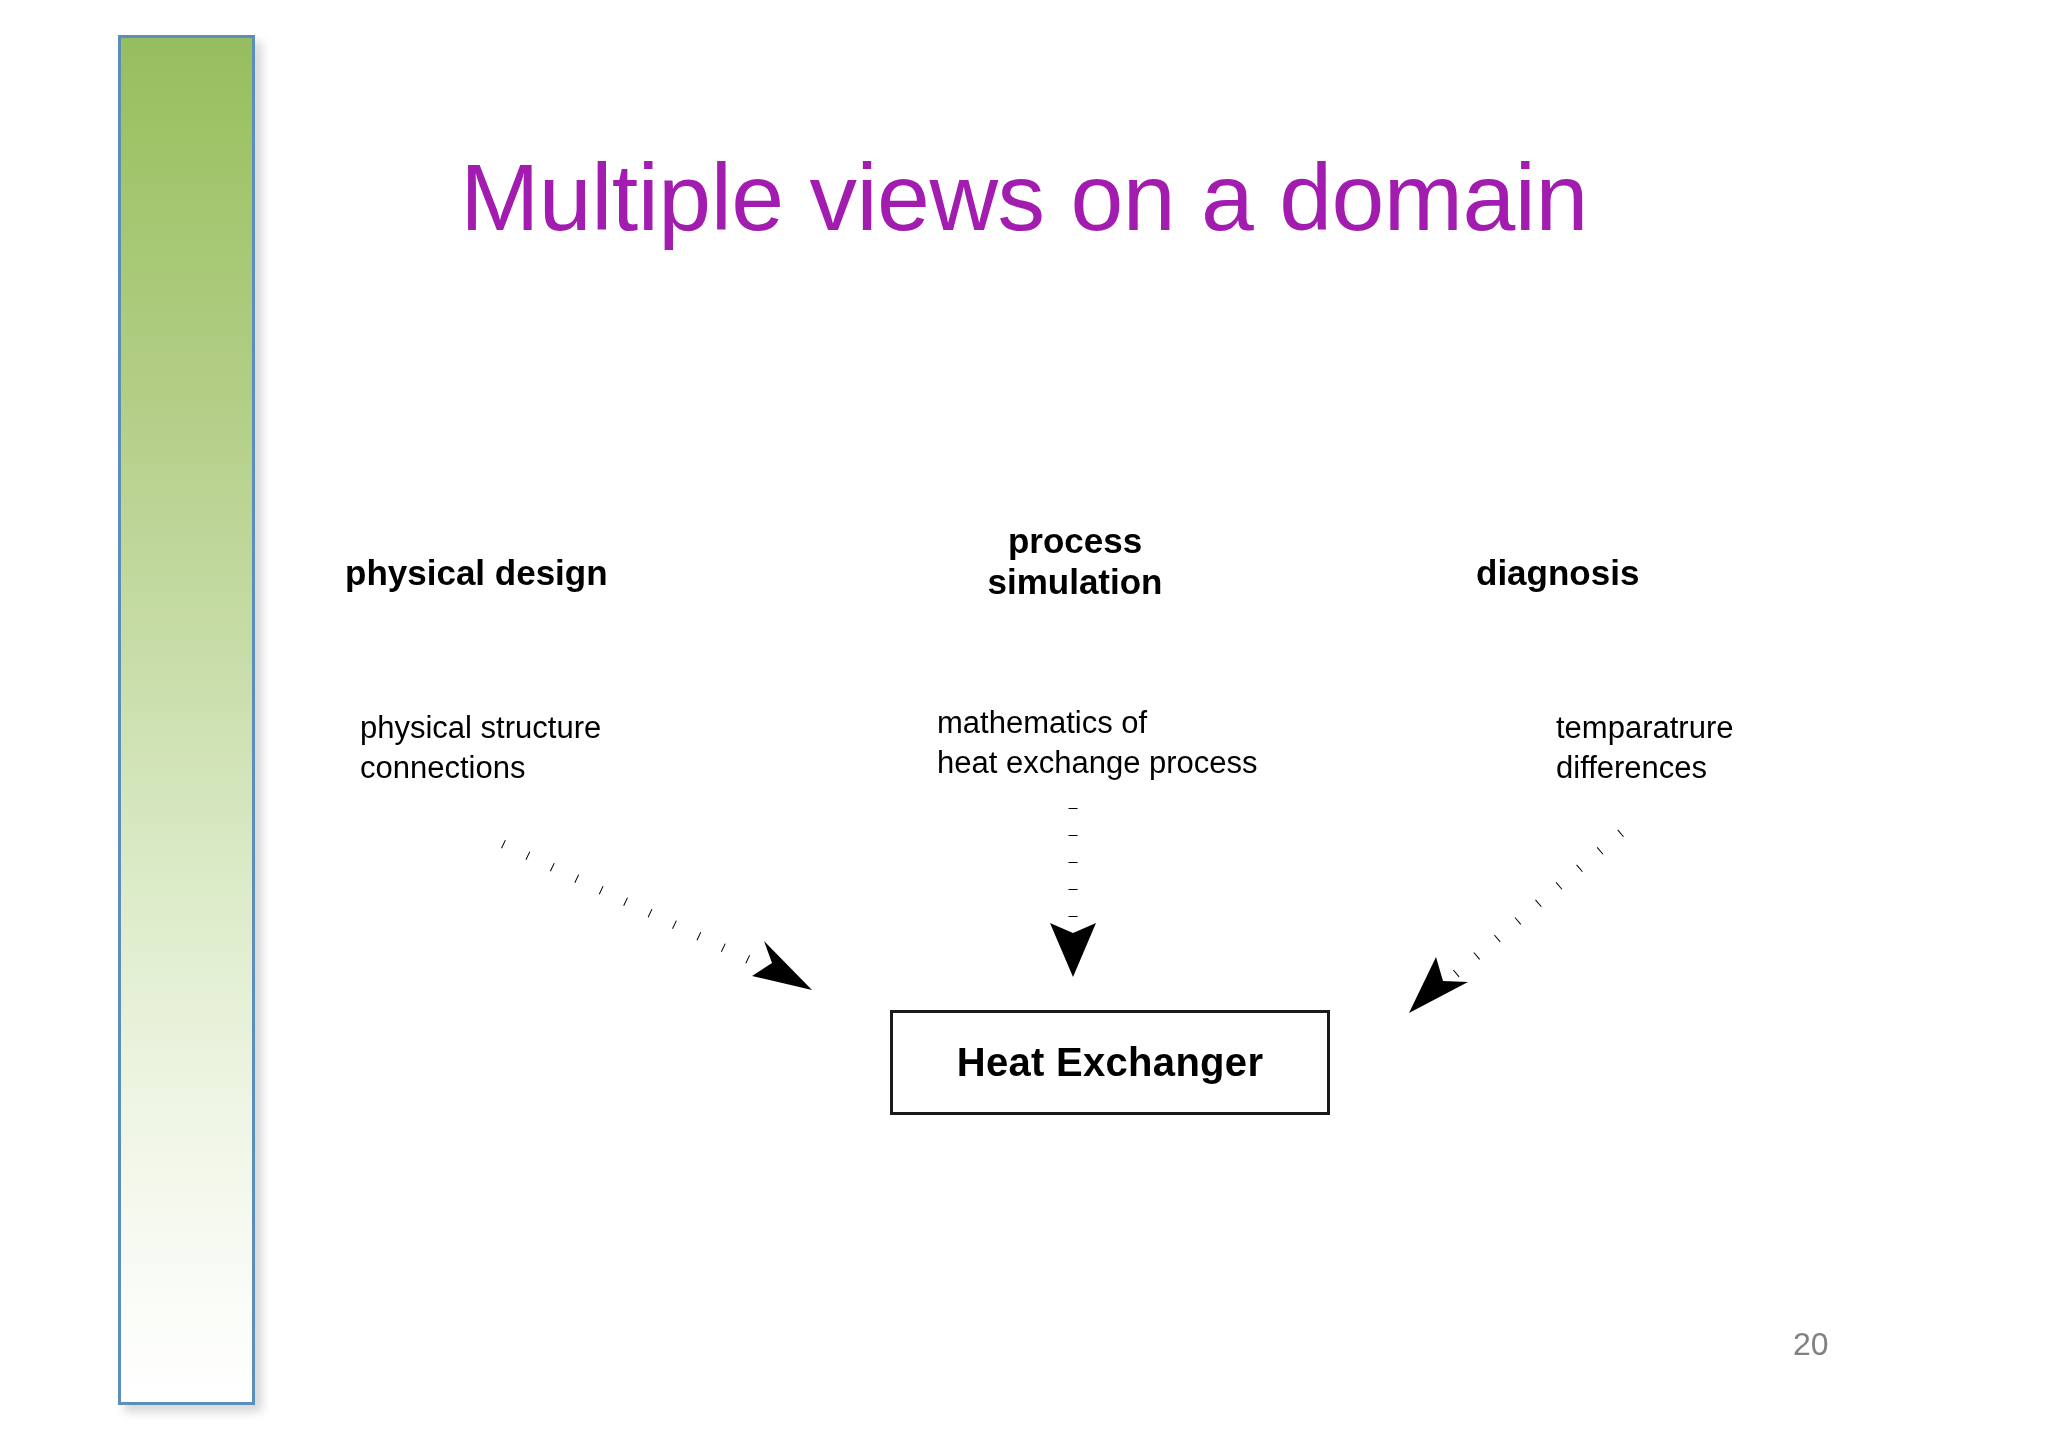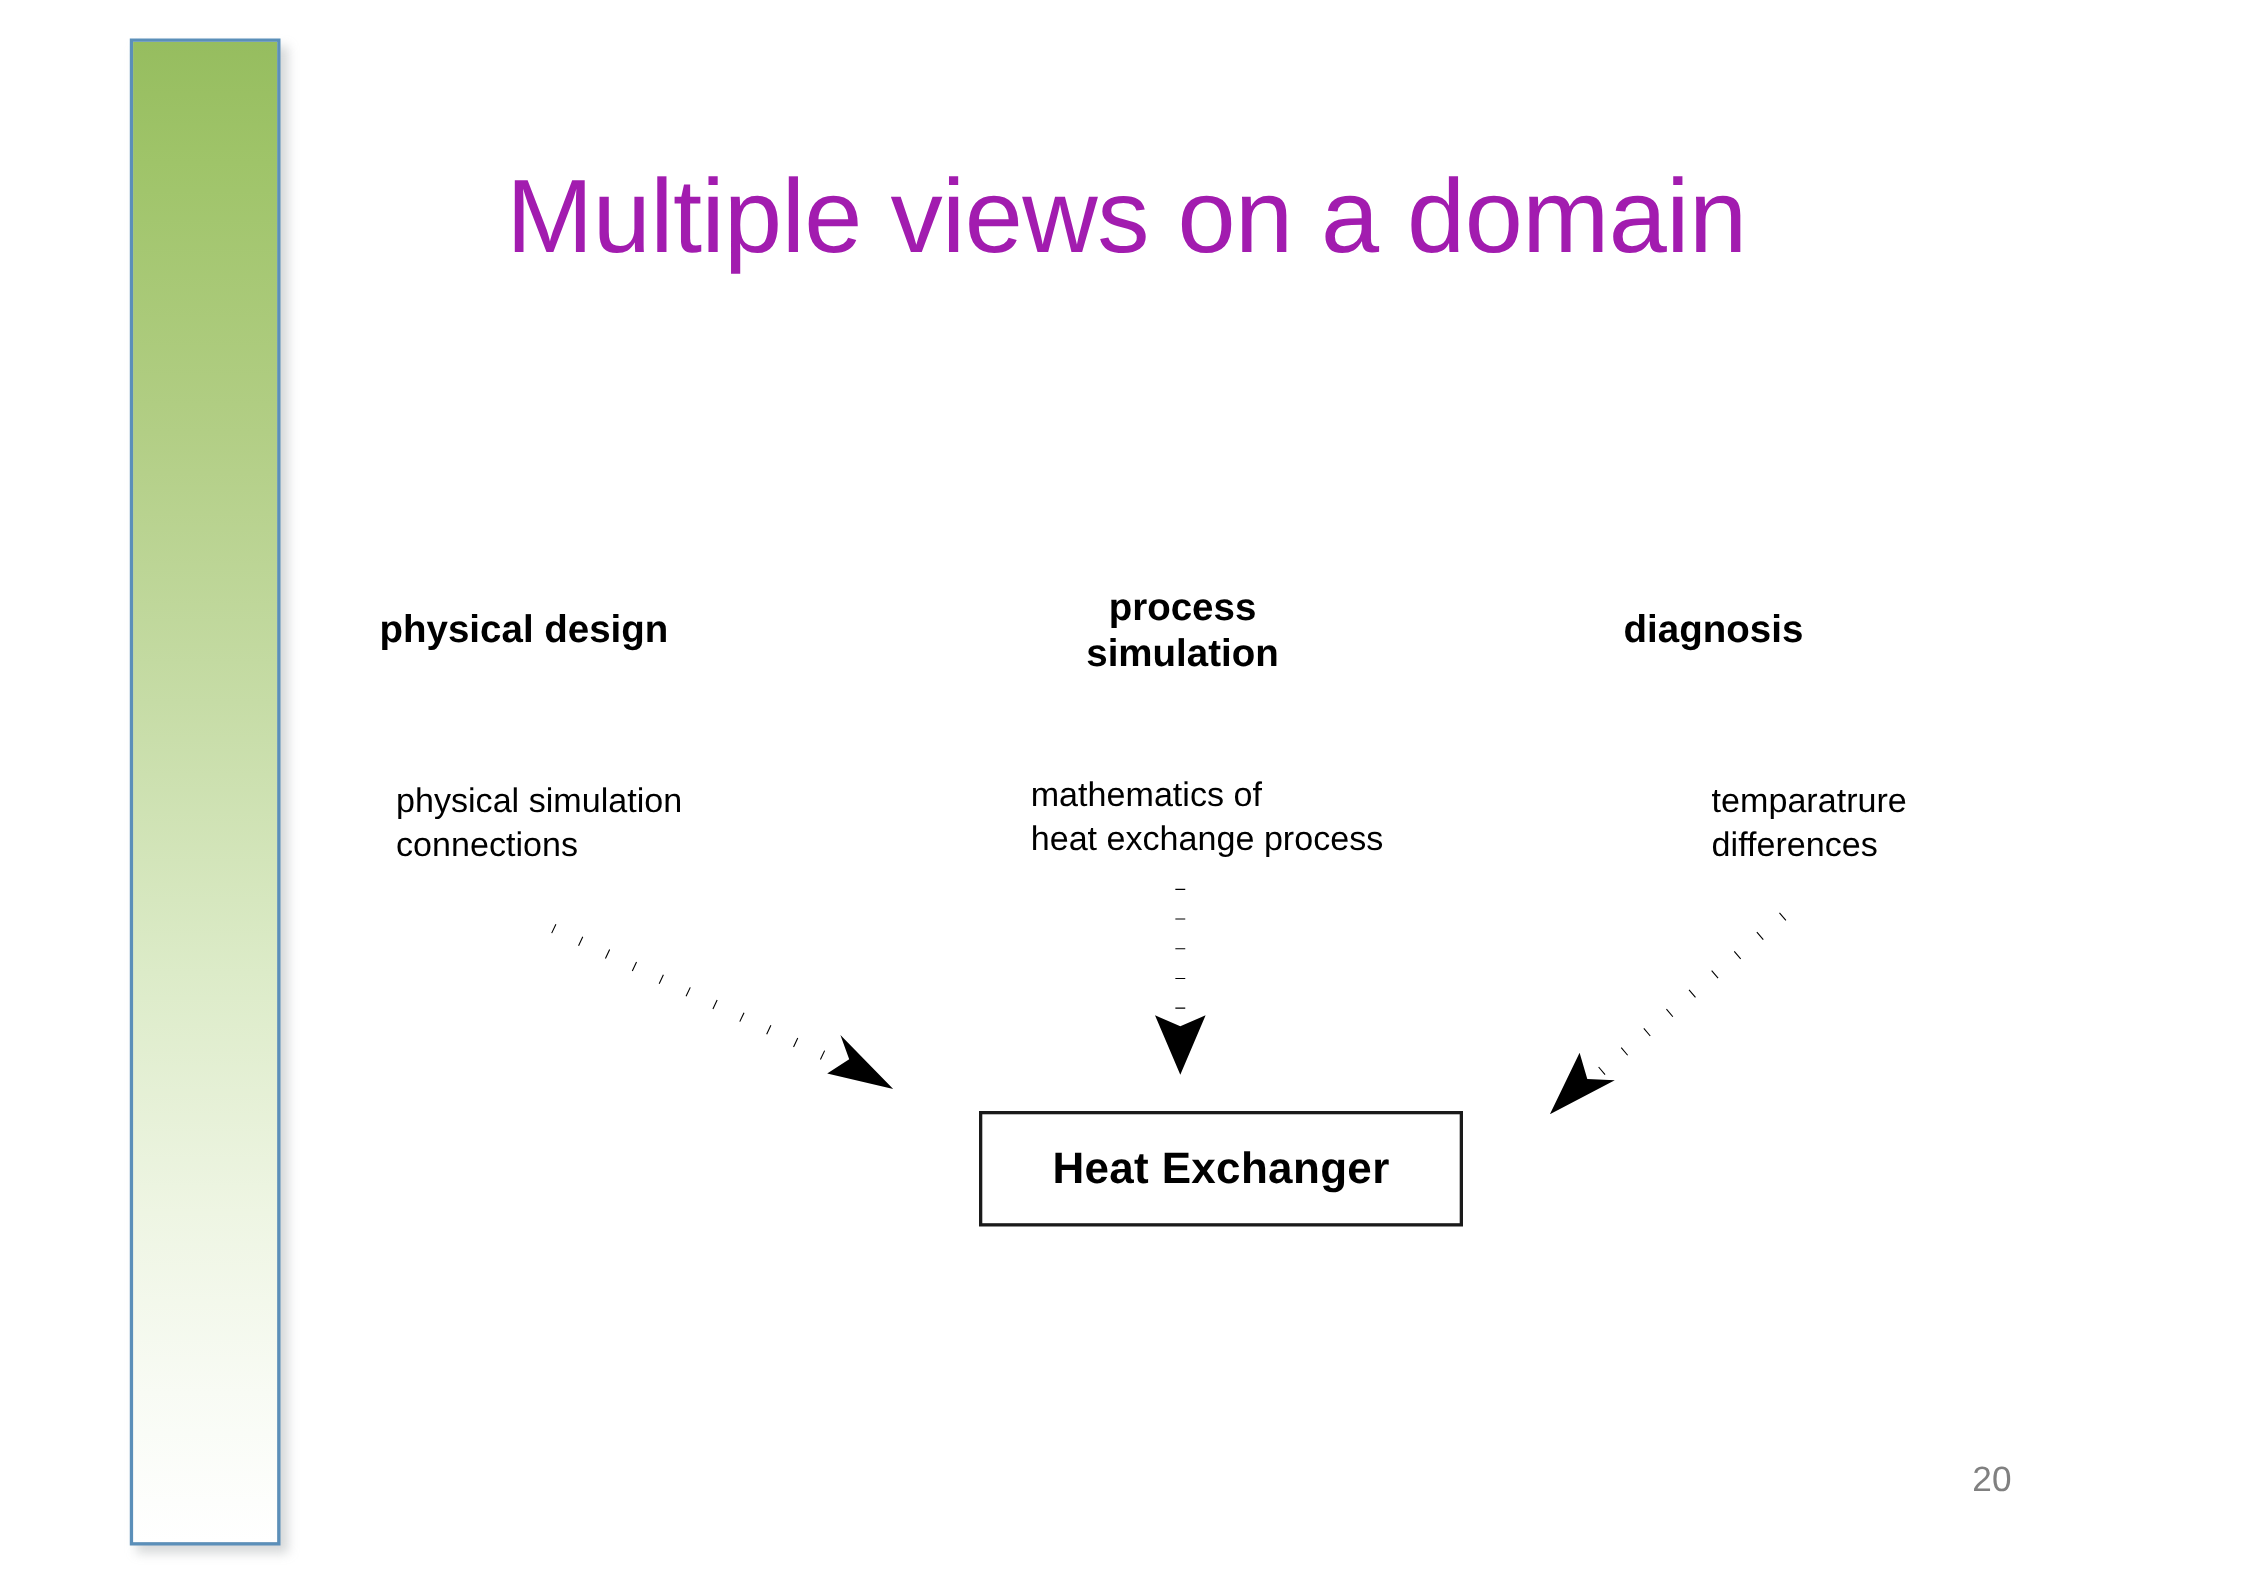--- a/index.html
+++ b/index.html
@@ -137,26 +137,26 @@
 
 <div class="slide">
 
   <div class="side-bar-shadow"></div>
   <div class="side-bar"></div>
 
   <div class="slide-title">Multiple views on a domain</div>
 
   <div class="col-header left">physical design</div>
 
-  <div class="col-header middle" style="white-space: pre-line; margin-top: 12px;">process
+  <div class="col-header middle" style="white-space: pre-line;">process
 simulation</div>
 
   <div class="col-header right">diagnosis</div>
 
-  <div class="col-body left">physical simulation
+  <div class="col-body left">physical structure
 connections</div>
 
   <div class="col-body middle">mathematics of
 heat exchange process</div>
 
   <div class="col-body right">temparatrure
 differences</div>
 
   <svg class="arrows" viewBox="0 0 2048 1447">
 

